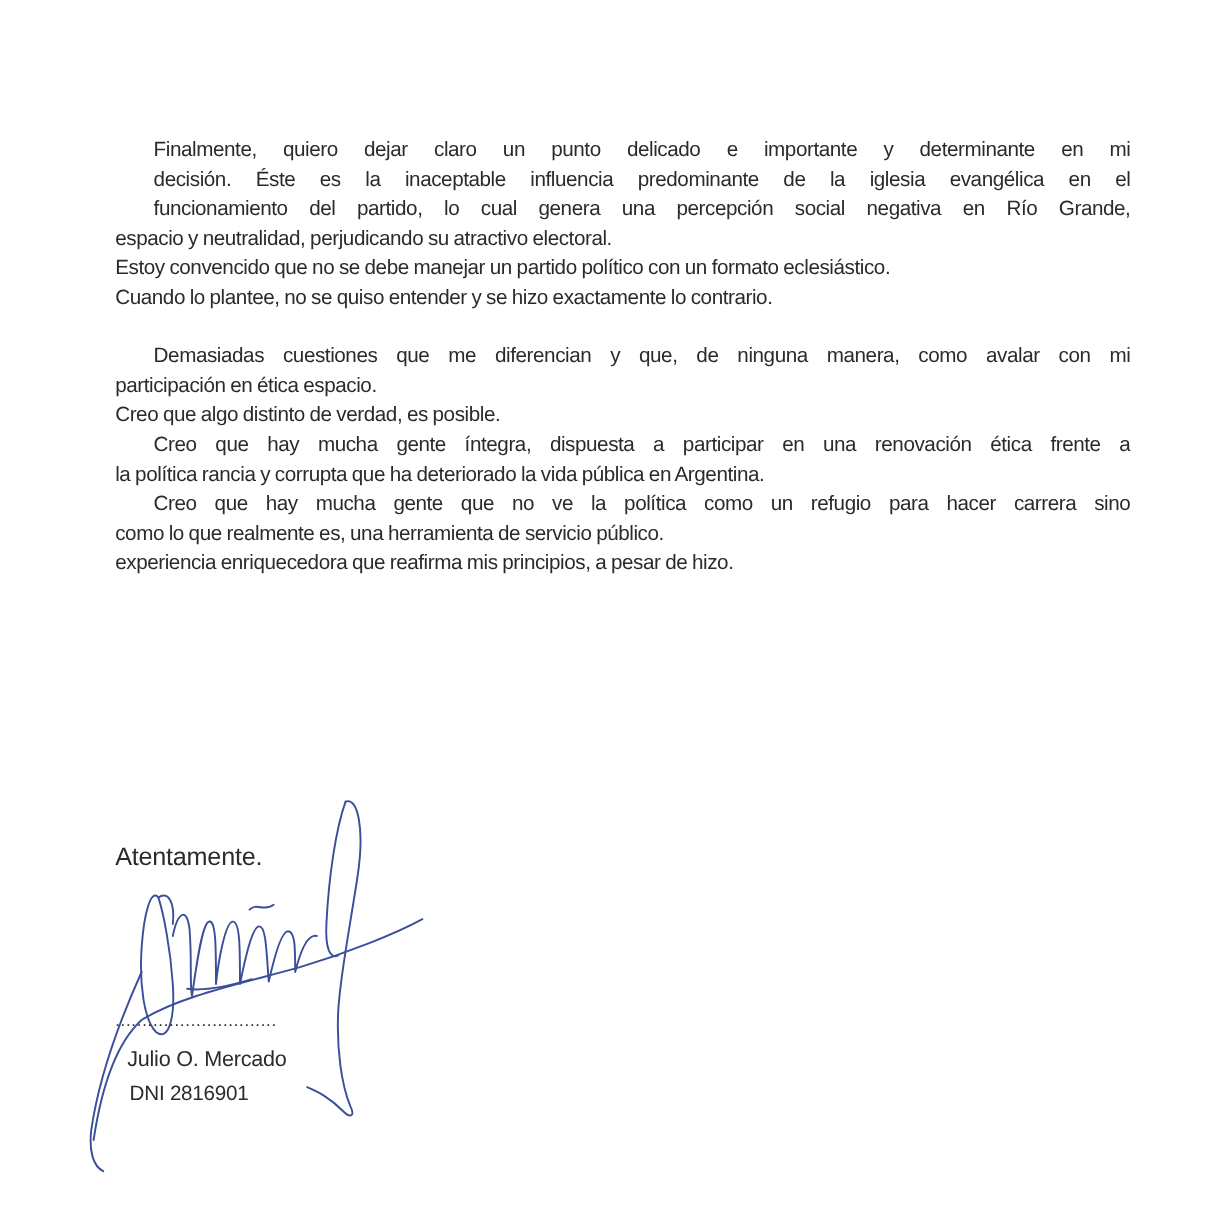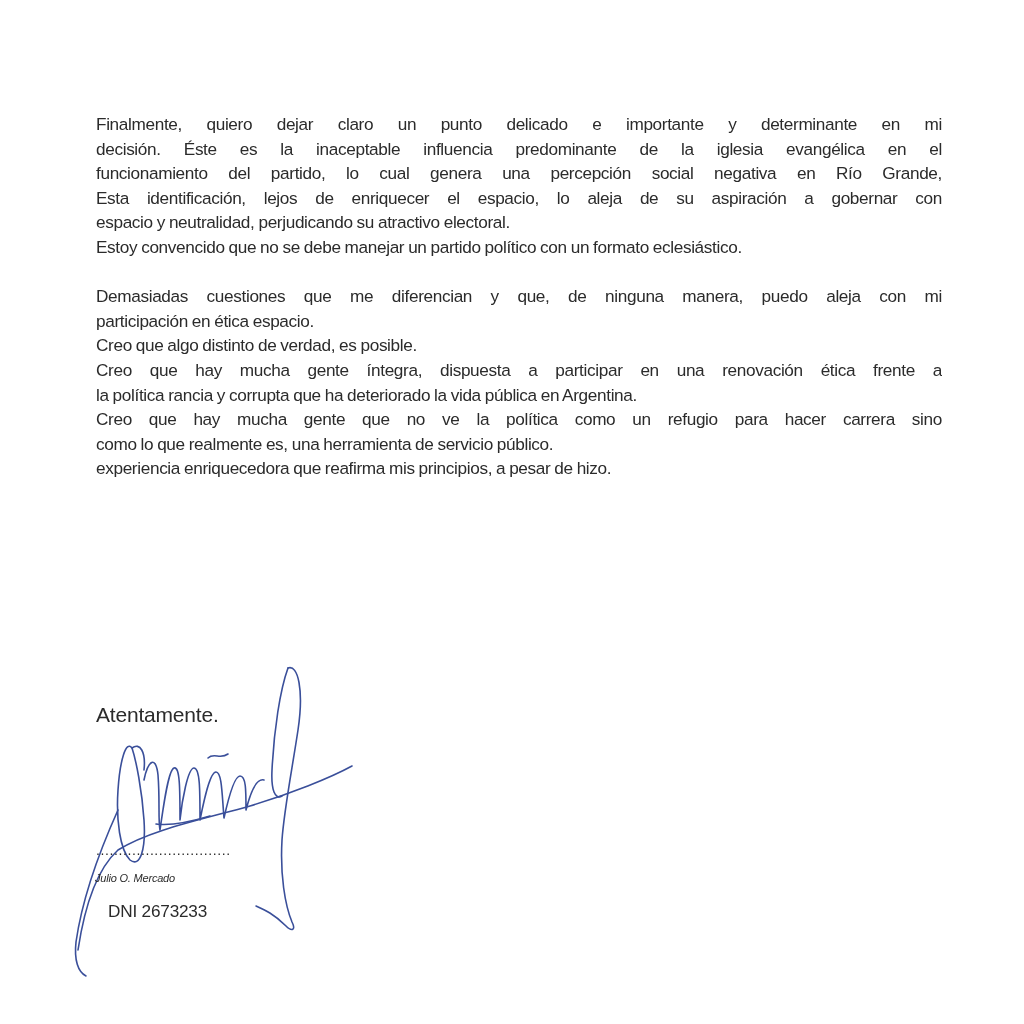--- a/index.html
+++ b/index.html
@@ -34,20 +34,21 @@
     .line {
       display: block;
       white-space: nowrap;
       height: 24.6px;
     }
     .line.justify {
       text-align: justify;
       text-align-last: justify;
       white-space: normal;
       overflow: hidden;
+      margin-left: 32px;
     }
     .gap {
       height: 24.6px;
     }
     .closing {
       position: absolute;
       left: 96px;
       top: 703px;
       font-size: 21px;
       letter-spacing: -0.2px;
@@ -55,25 +56,24 @@
     .dotline {
       position: absolute;
       left: 96px;
       top: 842px;
       font-size: 14px;
       letter-spacing: 0.6px;
       color: #2b2b2b;
     }
     .name {
       position: absolute;
-      left: 95px;
+      left: 106px;
       top: 872px;
-      font-size: 11px;
+      font-size: 18px;
       letter-spacing: -0.2px;
-      font-style: italic;
     }
     .dni {
       position: absolute;
       left: 108px;
       top: 901px;
       font-size: 17.2px;
       letter-spacing: -0.2px;
     }
     .signature {
       position: absolute;
@@ -88,28 +88,28 @@
 <body>
 
 <div class="page">
 
   <div class="body-text">
 
     <div>
       <span class="line justify">Finalmente, quiero dejar claro un punto delicado e importante y determinante en mi</span>
       <span class="line justify">decisión. Éste es la inaceptable influencia predominante de la iglesia evangélica en el</span>
       <span class="line justify">funcionamiento del partido, lo cual genera una percepción social negativa en Río Grande,</span>
-      <span class="line justify">Esta identificación, lejos de enriquecer el espacio, lo aleja de su aspiración a gobernar con</span>
       <span class="line">espacio y neutralidad, perjudicando su atractivo electoral.</span>
       <span class="line">Estoy convencido que no se debe manejar un partido político con un formato eclesiástico.</span>
+      <span class="line">Cuando lo plantee, no se quiso entender y se hizo exactamente lo contrario.</span>
     </div>
     <div class="gap"></div>
 
     <div>
-      <span class="line justify">Demasiadas cuestiones que me diferencian y que, de ninguna manera, puedo aleja con mi</span>
+      <span class="line justify">Demasiadas cuestiones que me diferencian y que, de ninguna manera, como avalar con mi</span>
       <span class="line">participación en ética espacio.</span>
       <span class="line">Creo que algo distinto de verdad, es posible.</span>
       <span class="line justify">Creo que hay mucha gente íntegra, dispuesta a participar en una renovación ética frente a</span>
       <span class="line">la política rancia y corrupta que ha deteriorado la vida pública en Argentina.</span>
       <span class="line justify">Creo que hay mucha gente que no ve la política como un refugio para hacer carrera sino</span>
       <span class="line">como lo que realmente es, una herramienta de servicio público.</span>
       <span class="line">experiencia enriquecedora que reafirma mis principios, a pesar de hizo.</span>
     </div>
   </div>
 
@@ -130,15 +130,15 @@
 
       <path d="M18,290 C24,250 36,210 58,190 C90,170 140,160 190,146 C230,134 270,118 292,106"></path>
 
       <path d="M58,150 C40,190 22,240 16,282 C14,300 18,312 26,316"></path>
       <path d="M96,164 C110,166 130,162 150,156"></path>
     </g>
   </svg>
 
   <div class="dotline">..............................</div>
   <div class="name">Julio O. Mercado</div>
-  <div class="dni">DNI 2673233</div>
+  <div class="dni">DNI 2816901</div>
 
 </div>
 
 </body></html>

